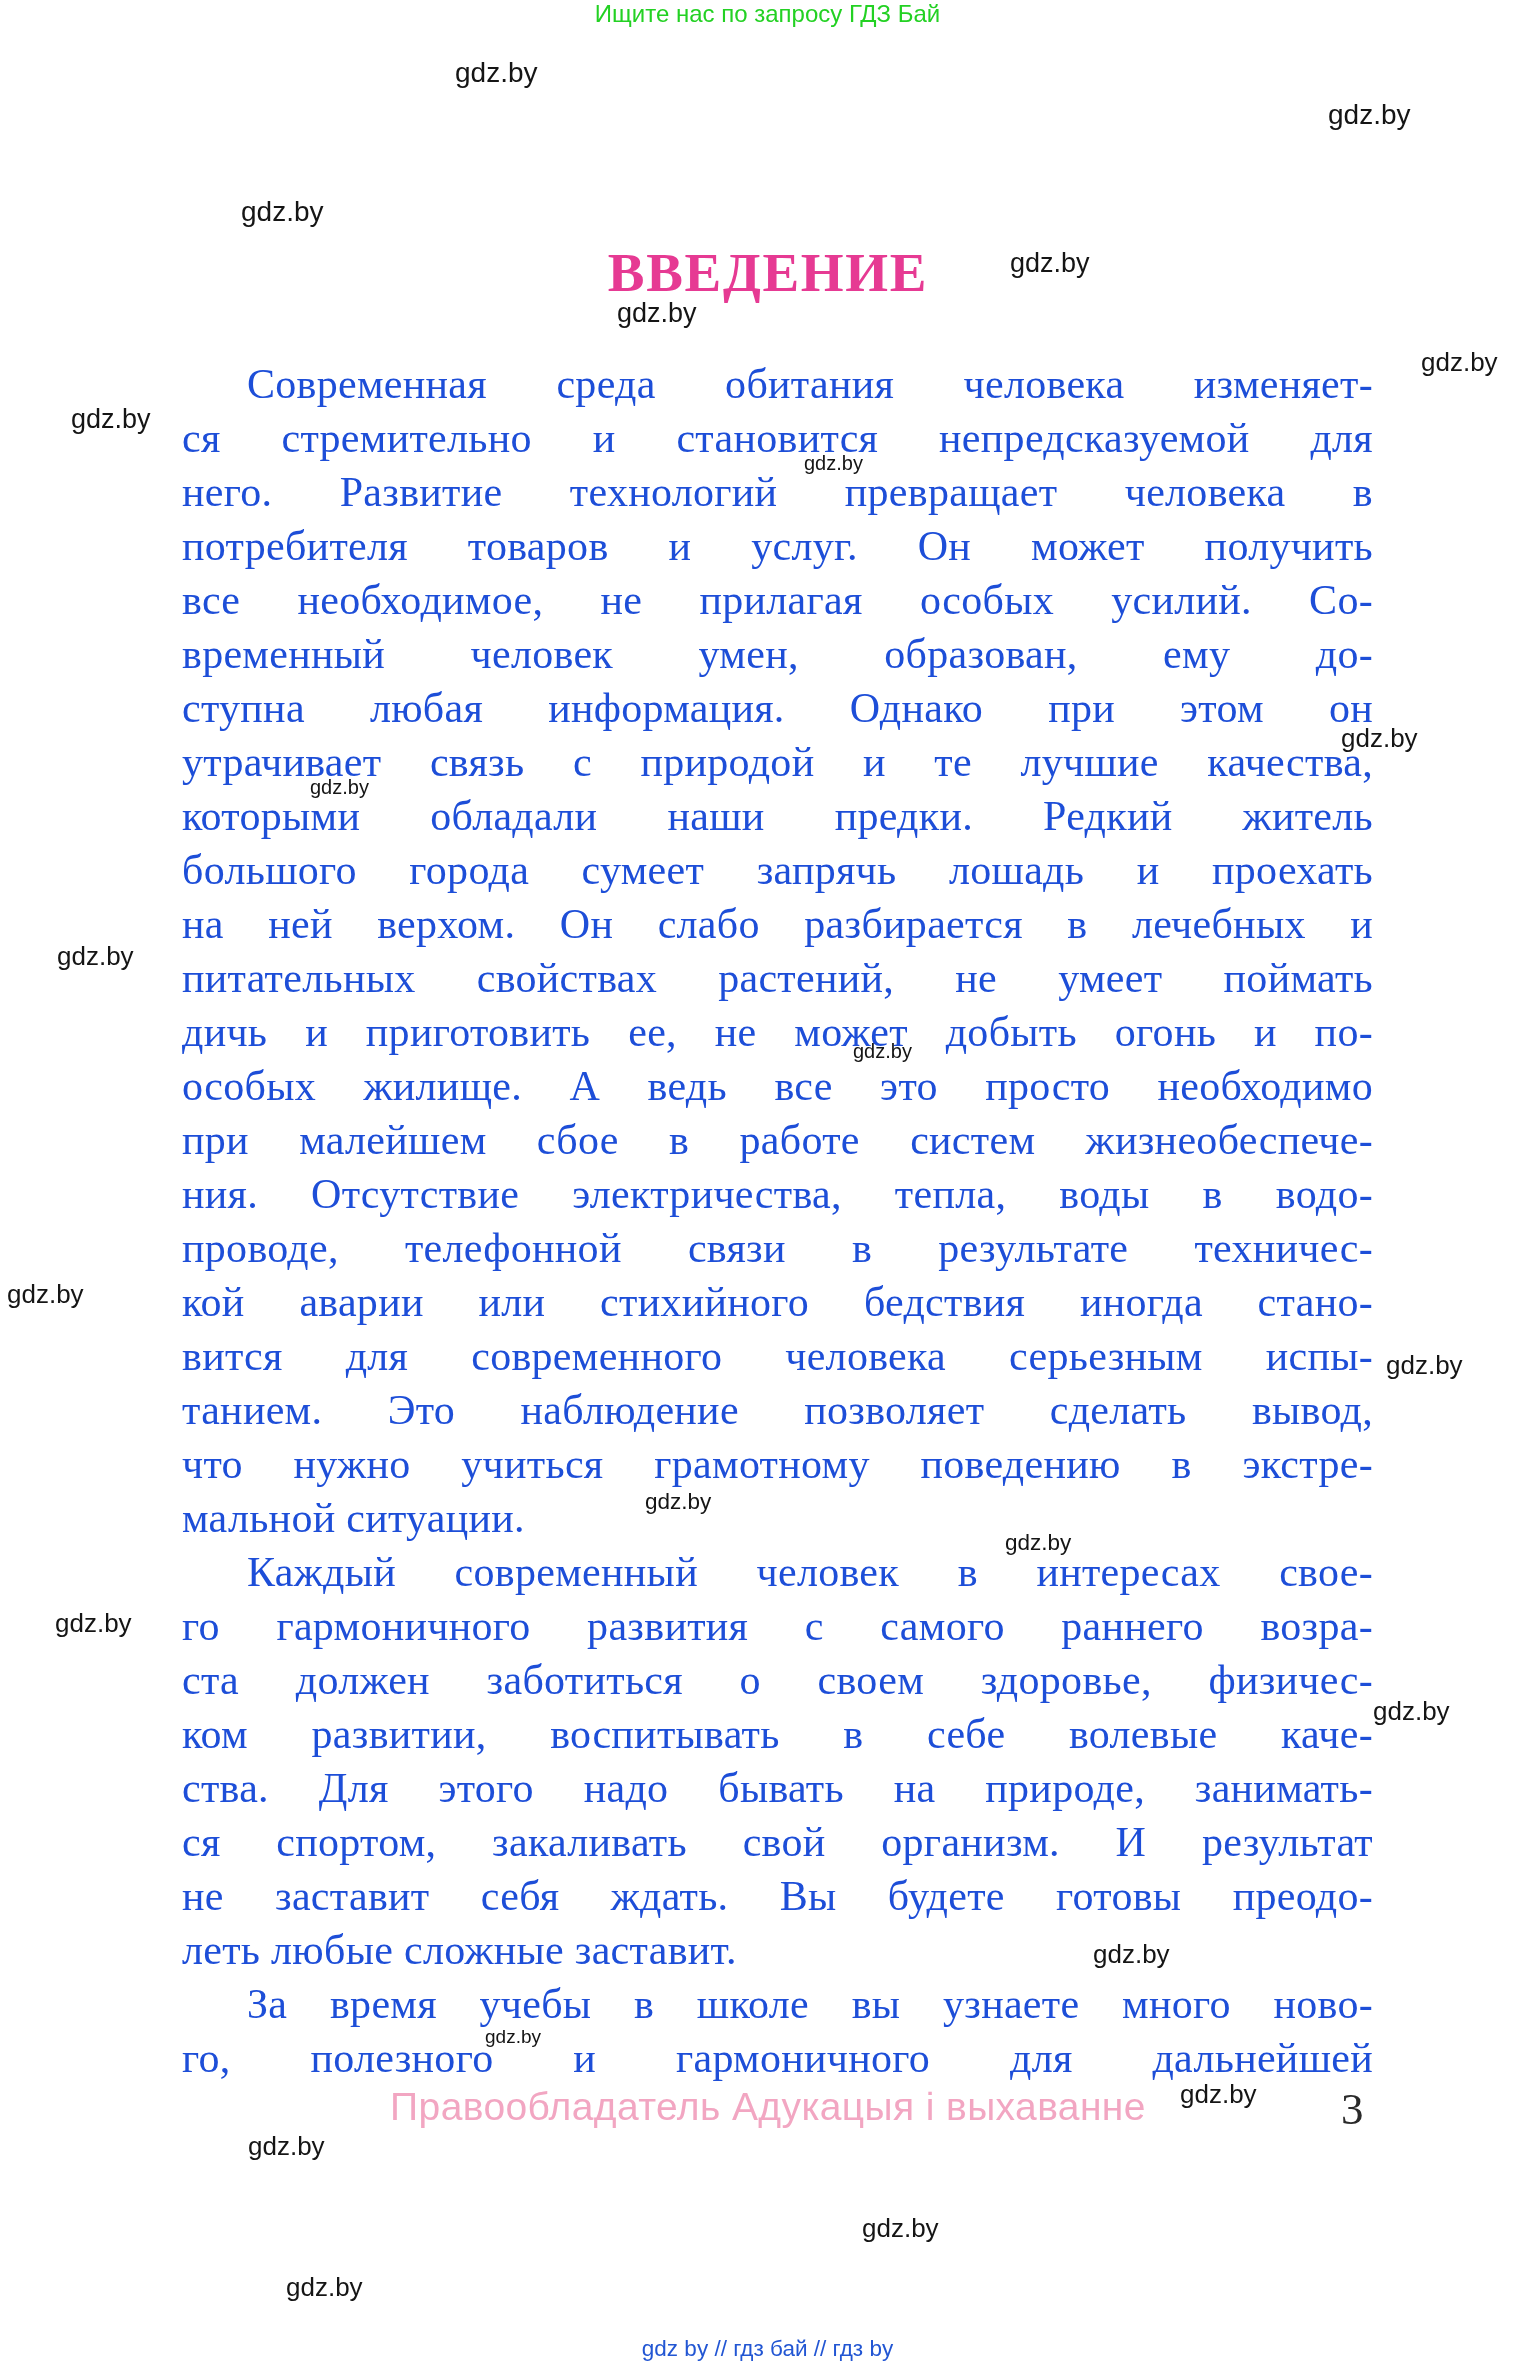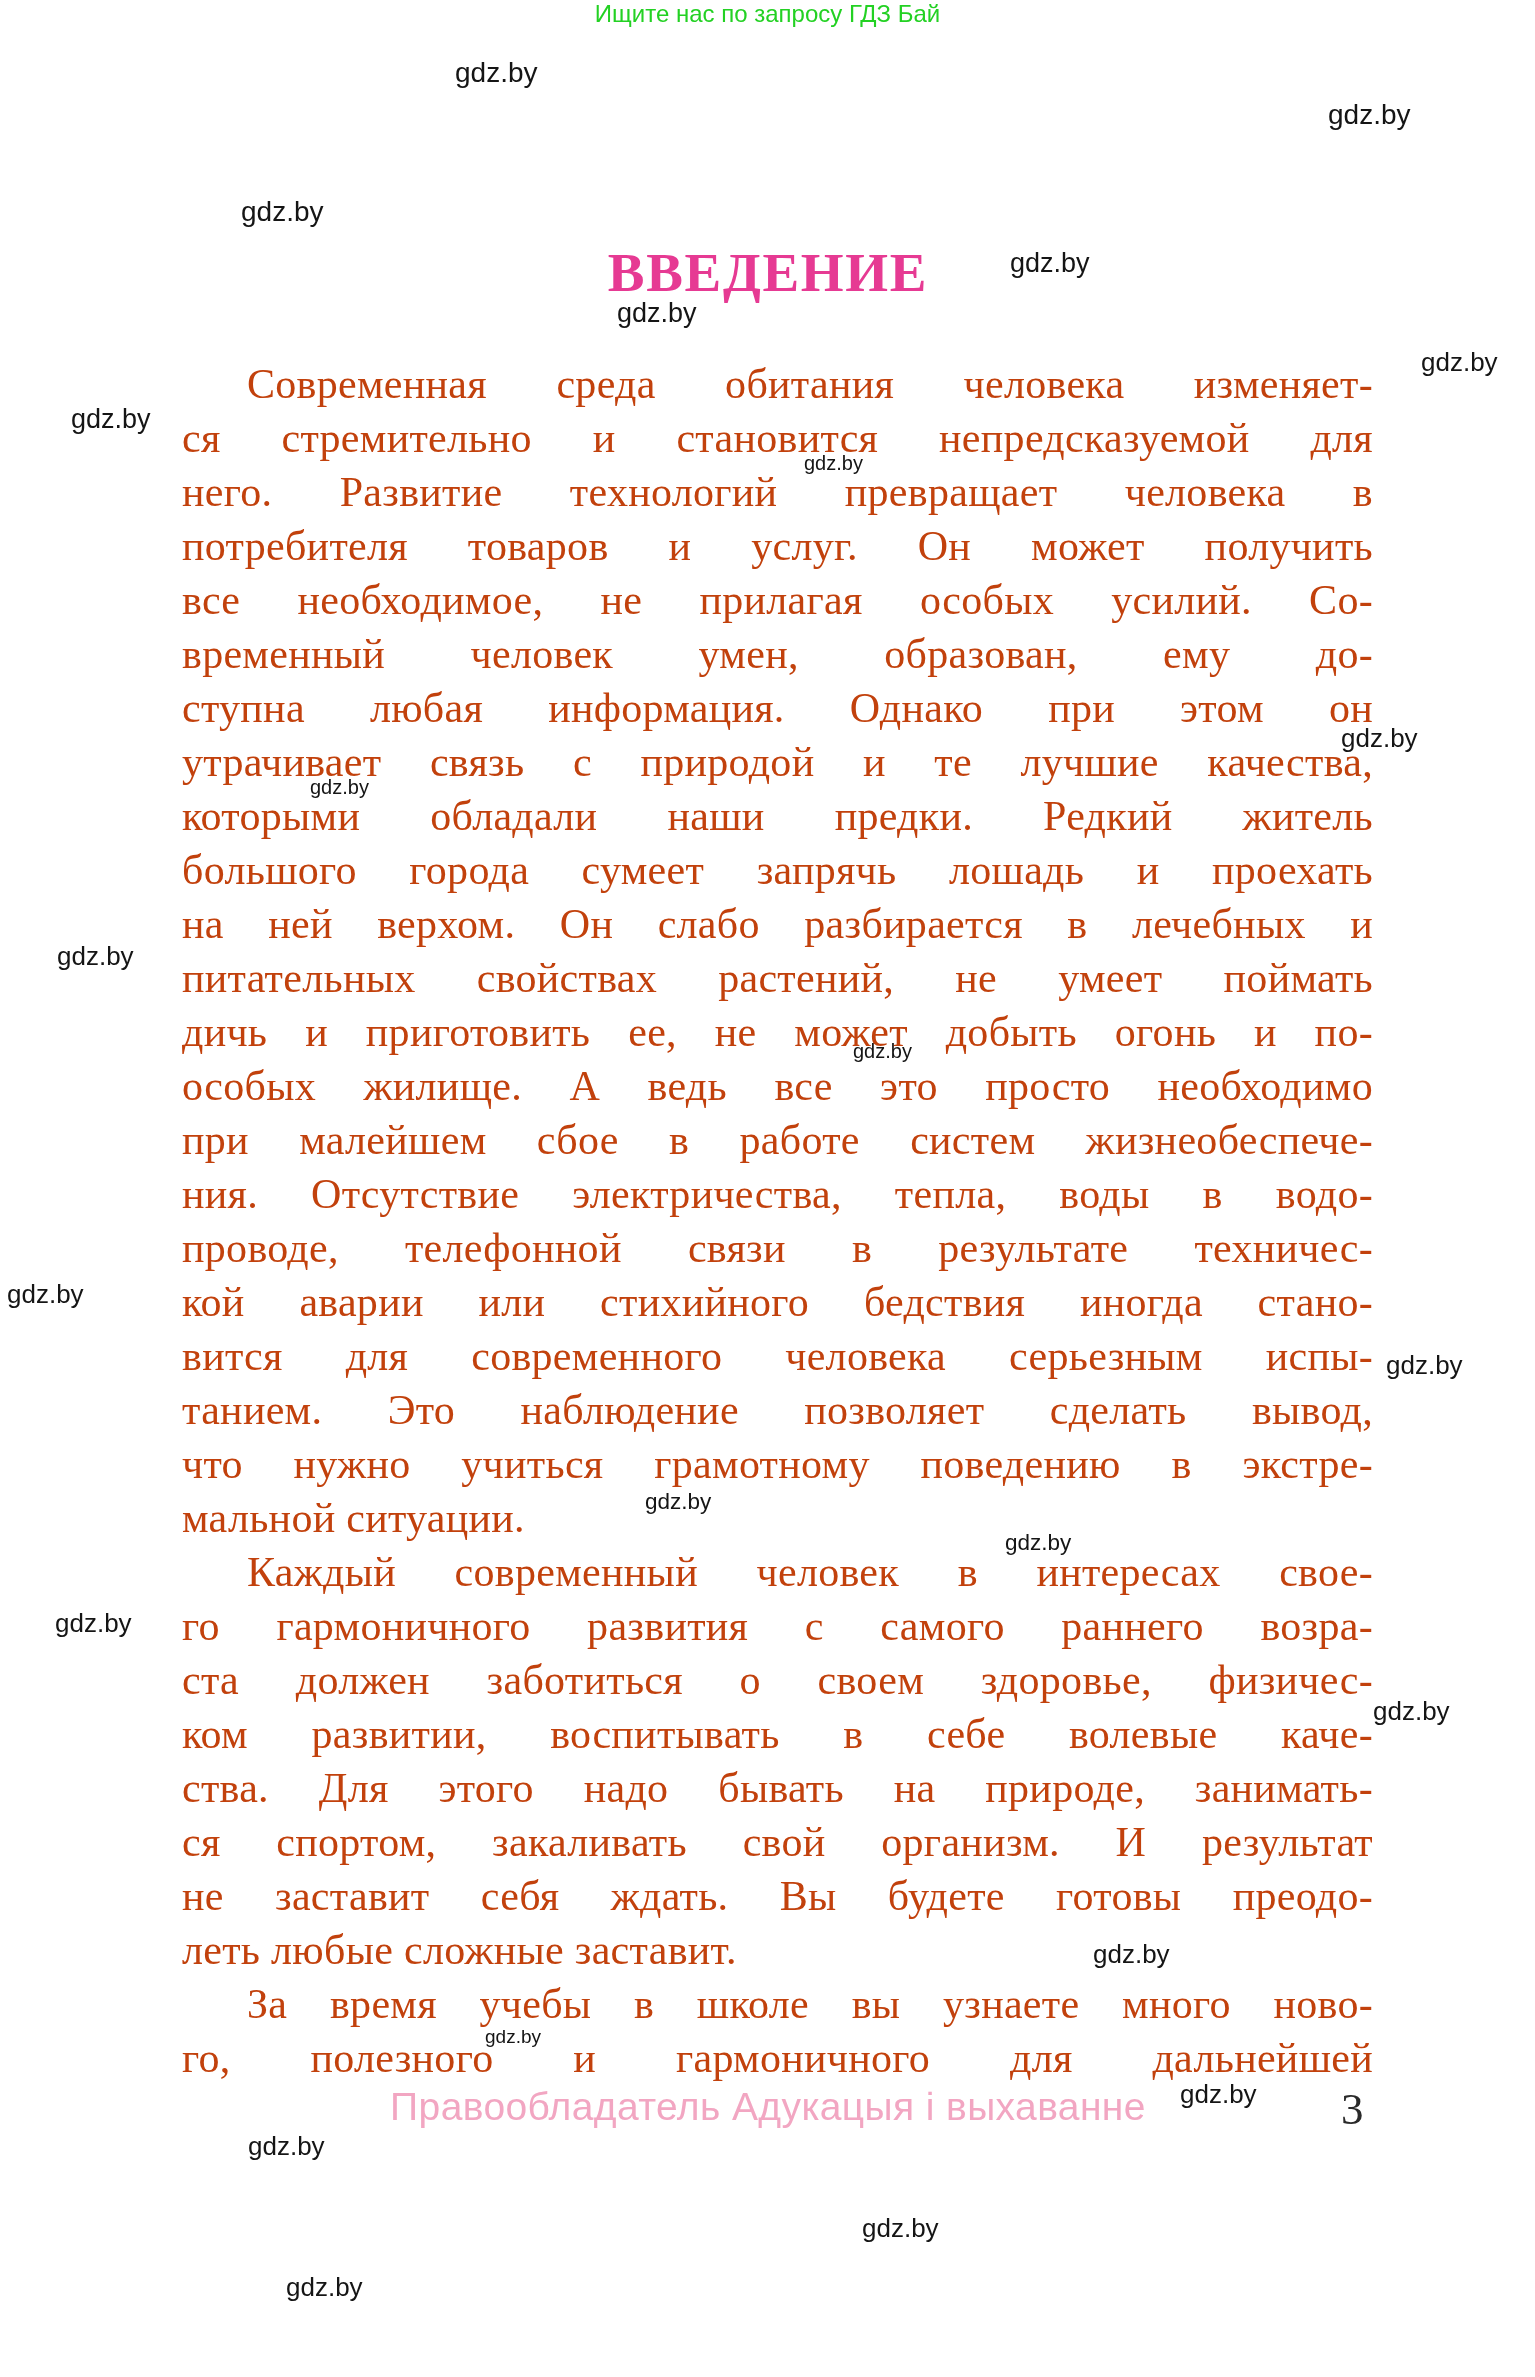--- a/index.html
+++ b/index.html
@@ -31,21 +31,21 @@
     color: var(--title-pink, #e63a93);
     white-space: nowrap;
   }
   
   .body-text {
     position: absolute;
     left: 182px; top: 357px; width: 1191px;
     font-size: 42px;
     line-height: 54px;
     letter-spacing: 0.3px;
-    color: #c2410c;
+    color: #1d4ed8;
   }
   .line {
     text-align: justify;
     text-align-last: justify;
     white-space: nowrap;
     overflow: visible;
   }
   .line.indent { padding-left: 65px; }
   .line.flush { text-align-last: left; }
   
@@ -150,15 +150,16 @@
       <span class="wm" style="left: 1180px; top: 2079px; font-size: 26px;">gdz.by</span>
       <span class="wm" style="left: 248px; top: 2131px; font-size: 26px;">gdz.by</span>
       <span class="wm" style="left: 862px; top: 2213px; font-size: 26px;">gdz.by</span>
       <span class="wm" style="left: 286px; top: 2272px; font-size: 26px;">gdz.by</span>
     </div>
 
   <div class="copyright">Правообладатель Адукацыя і выхаванне</div>
 
   <div class="page-number">3</div>
 
+  <div class="promo-bottom">gdz by  //  гдз бай  //  гдз by</div>
 
 </div>
 
 
 </body></html>

